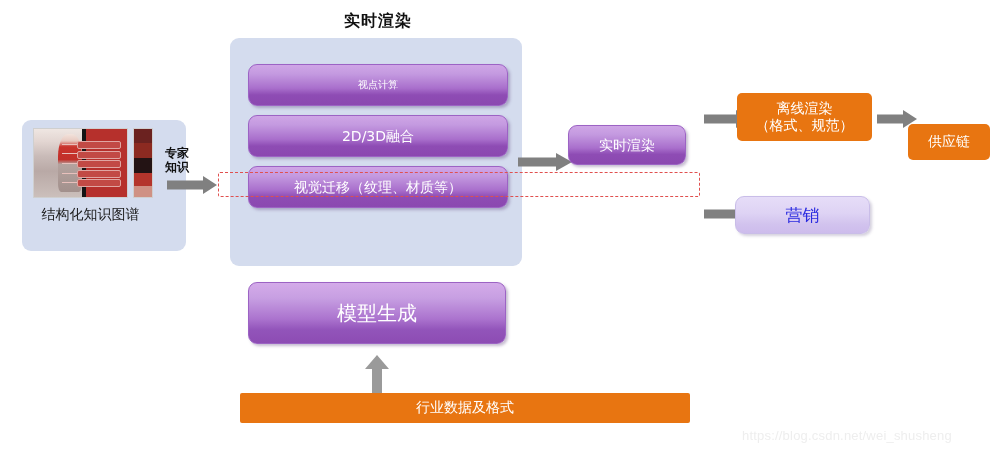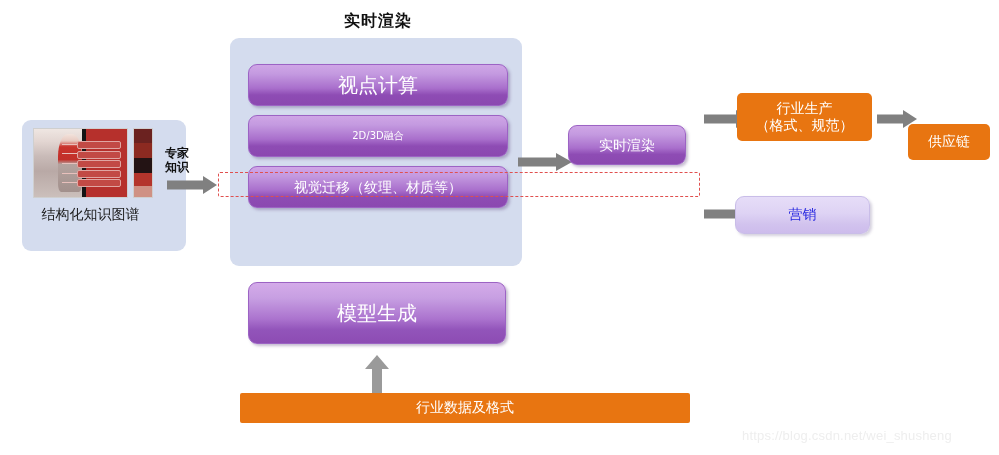--- a/index.html
+++ b/index.html
@@ -158,25 +158,25 @@
   <div class="abs expert-label cn" style="left:165px;top:147px;width:60px;">专家
 知识</div>
 
   <div class="arrow-r" style="left:167px;top:176px;width:50px;height:18px;">
     <div class="shaft" style="width:36px;height:9px;"></div>
     <div class="head" style="border-width:9px 0 9px 14px;"></div>
   </div>
 
   <div class="abs panel-blue" style="left:230px;top:38px;width:292px;height:228px;">
 
-    <div class="cap-purple cn" style="position:absolute;left:18px;top:26px;width:258px;height:40px;font-size:20px;">
+    <div class="cap-purple cn" style="position:absolute;left:18px;top:26px;width:258px;height:40px;font-size:10px;">
       <span>视点计算</span>
     </div>
 
-    <div class="cap-purple cn" style="position:absolute;left:18px;top:77px;width:258px;height:40px;font-size:10px;">
+    <div class="cap-purple cn" style="position:absolute;left:18px;top:77px;width:258px;height:40px;font-size:14px;">
       <span>2D/3D融合</span>
     </div>
 
     <div class="cap-purple cn" style="position:absolute;left:18px;top:128px;width:258px;height:40px;font-size:14px;">
       <span>视觉迁移（纹理、材质等）</span>
     </div>
 
   </div>
 
   <div class="cap-purple big cn abs" style="left:248px;top:282px;width:258px;height:62px;font-size:20px;">
@@ -201,39 +201,39 @@
     <span>实时渲染</span>
   </div>
 
 
   <div class="arrow-r" style="left:704px;top:110px;width:48px;height:18px;">
     <div class="shaft" style="width:32px;height:9px;"></div>
     <div class="head" style="border-width:9px 0 9px 16px;"></div>
   </div>
 
   <div class="box-orange cn abs" style="left:737px;top:93px;width:135px;height:48px;font-size:14px;flex-direction:column;">
-    <span>行业生产</span>
+    <span>离线渲染</span>
     <span>（格式、规范）</span>
   </div>
 
   <div class="arrow-r" style="left:877px;top:110px;width:40px;height:18px;">
     <div class="shaft" style="width:26px;height:9px;"></div>
     <div class="head" style="border-width:9px 0 9px 14px;"></div>
   </div>
 
   <div class="box-orange cn abs" style="left:908px;top:100px;width:82px;height:36px;font-size:14px;margin-top:24px;">
     <span>供应链</span>
   </div>
 
   <div class="arrow-r" style="left:704px;top:205px;width:48px;height:18px;">
     <div class="shaft" style="width:32px;height:9px;"></div>
     <div class="head" style="border-width:9px 0 9px 16px;"></div>
   </div>
 
-  <div class="cap-lav cn abs" style="left:735px;top:196px;width:135px;height:38px;font-size:14px;">
+  <div class="cap-lav cn abs" style="left:735px;top:196px;width:135px;height:38px;font-size:17px;">
     <span>营销</span>
   </div>
 
   <div class="abs hl-red" style="left:218px;top:172px;width:482px;height:25px;"></div>
 
   <div class="watermark" style="left:742px;top:428px;">https://blog.csdn.net/wei_shusheng</div>
 
 </div>
 
 </body></html>

